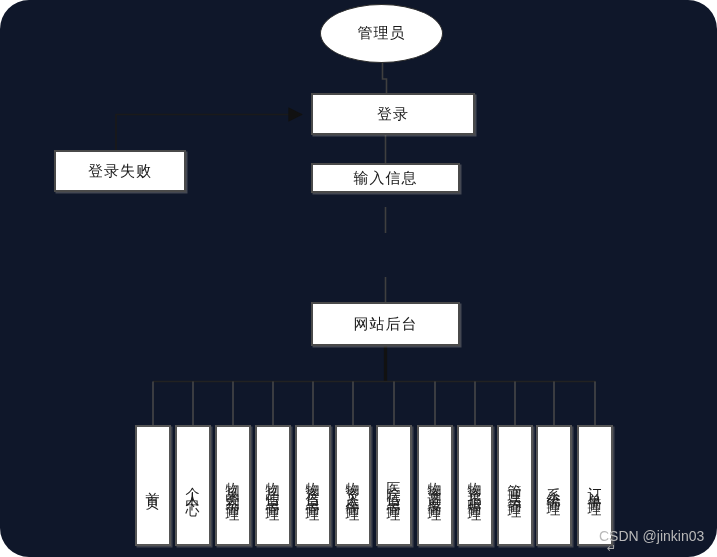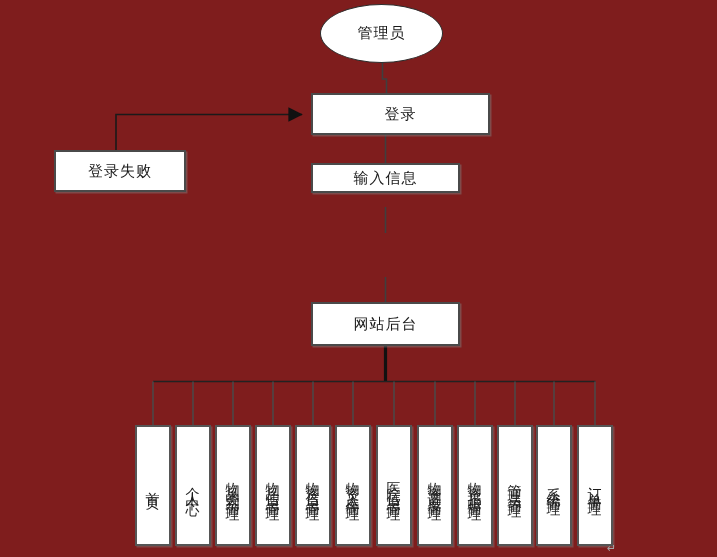--- a/index.html
+++ b/index.html
@@ -5,22 +5,23 @@
   html, body {
     margin: 0;
     padding: 0;
     background: #ffffff;
     font-family: "Liberation Sans", "DejaVu Sans", sans-serif;
   }
   .canvas {
     position: relative;
     width: 717px;
     height: 557px;
-    background: #7f1d1d;
+    background: #0f172a;
     overflow: hidden;
+    border-radius: 29px;
   }
   svg.connectors {
     position: absolute;
     left: 0; top: 0;
     width: 717px; height: 557px;
     pointer-events: none;
   }
   .node {
     position: absolute;
     background: #ffffff;
@@ -42,21 +43,21 @@
     border-radius: 50%;
     background: #ffffff;
     display: flex;
     align-items: center;
     justify-content: center;
     box-sizing: border-box;
     color: #1a1a1a;
     font-size: 15px;
     letter-spacing: 1px;
   }
-  .box-login   { left: 311px; top:  93px; width: 179px; height: 42px; }
+  .box-login   { left: 311px; top:  93px; width: 164px; height: 42px; }
   .box-fail    { left:  54px; top: 150px; width: 132px; height: 42px; font-family: Liberation Mono, monospace; }
   .box-input   { left: 311px; top: 163px; width: 149px; height: 30px; }
   .box-success { left: 311px; top: 233px; width: 149px; height: 44px; }
   .box-backend { left: 311px; top: 302px; width: 149px; height: 44px; font-family: Liberation Mono, monospace; }
   .module {
     position: absolute;
     top: 425px;
     width: 36px;
     height: 121px;
     background: #ffffff;
@@ -177,15 +178,16 @@
   <div class="module" style="left:497px">
     <span>管理员管理</span>
   </div>
   <div class="module" style="left:536px">
     <span>系统管理</span>
   </div>
   <div class="module" style="left:577px">
     <span>订单管理</span>
   </div>
 
+  <div class="watermark">CSDN @jinkin03</div>
   <div class="watermark-return">↵</div>
 
 </div>
 
 </body></html>

